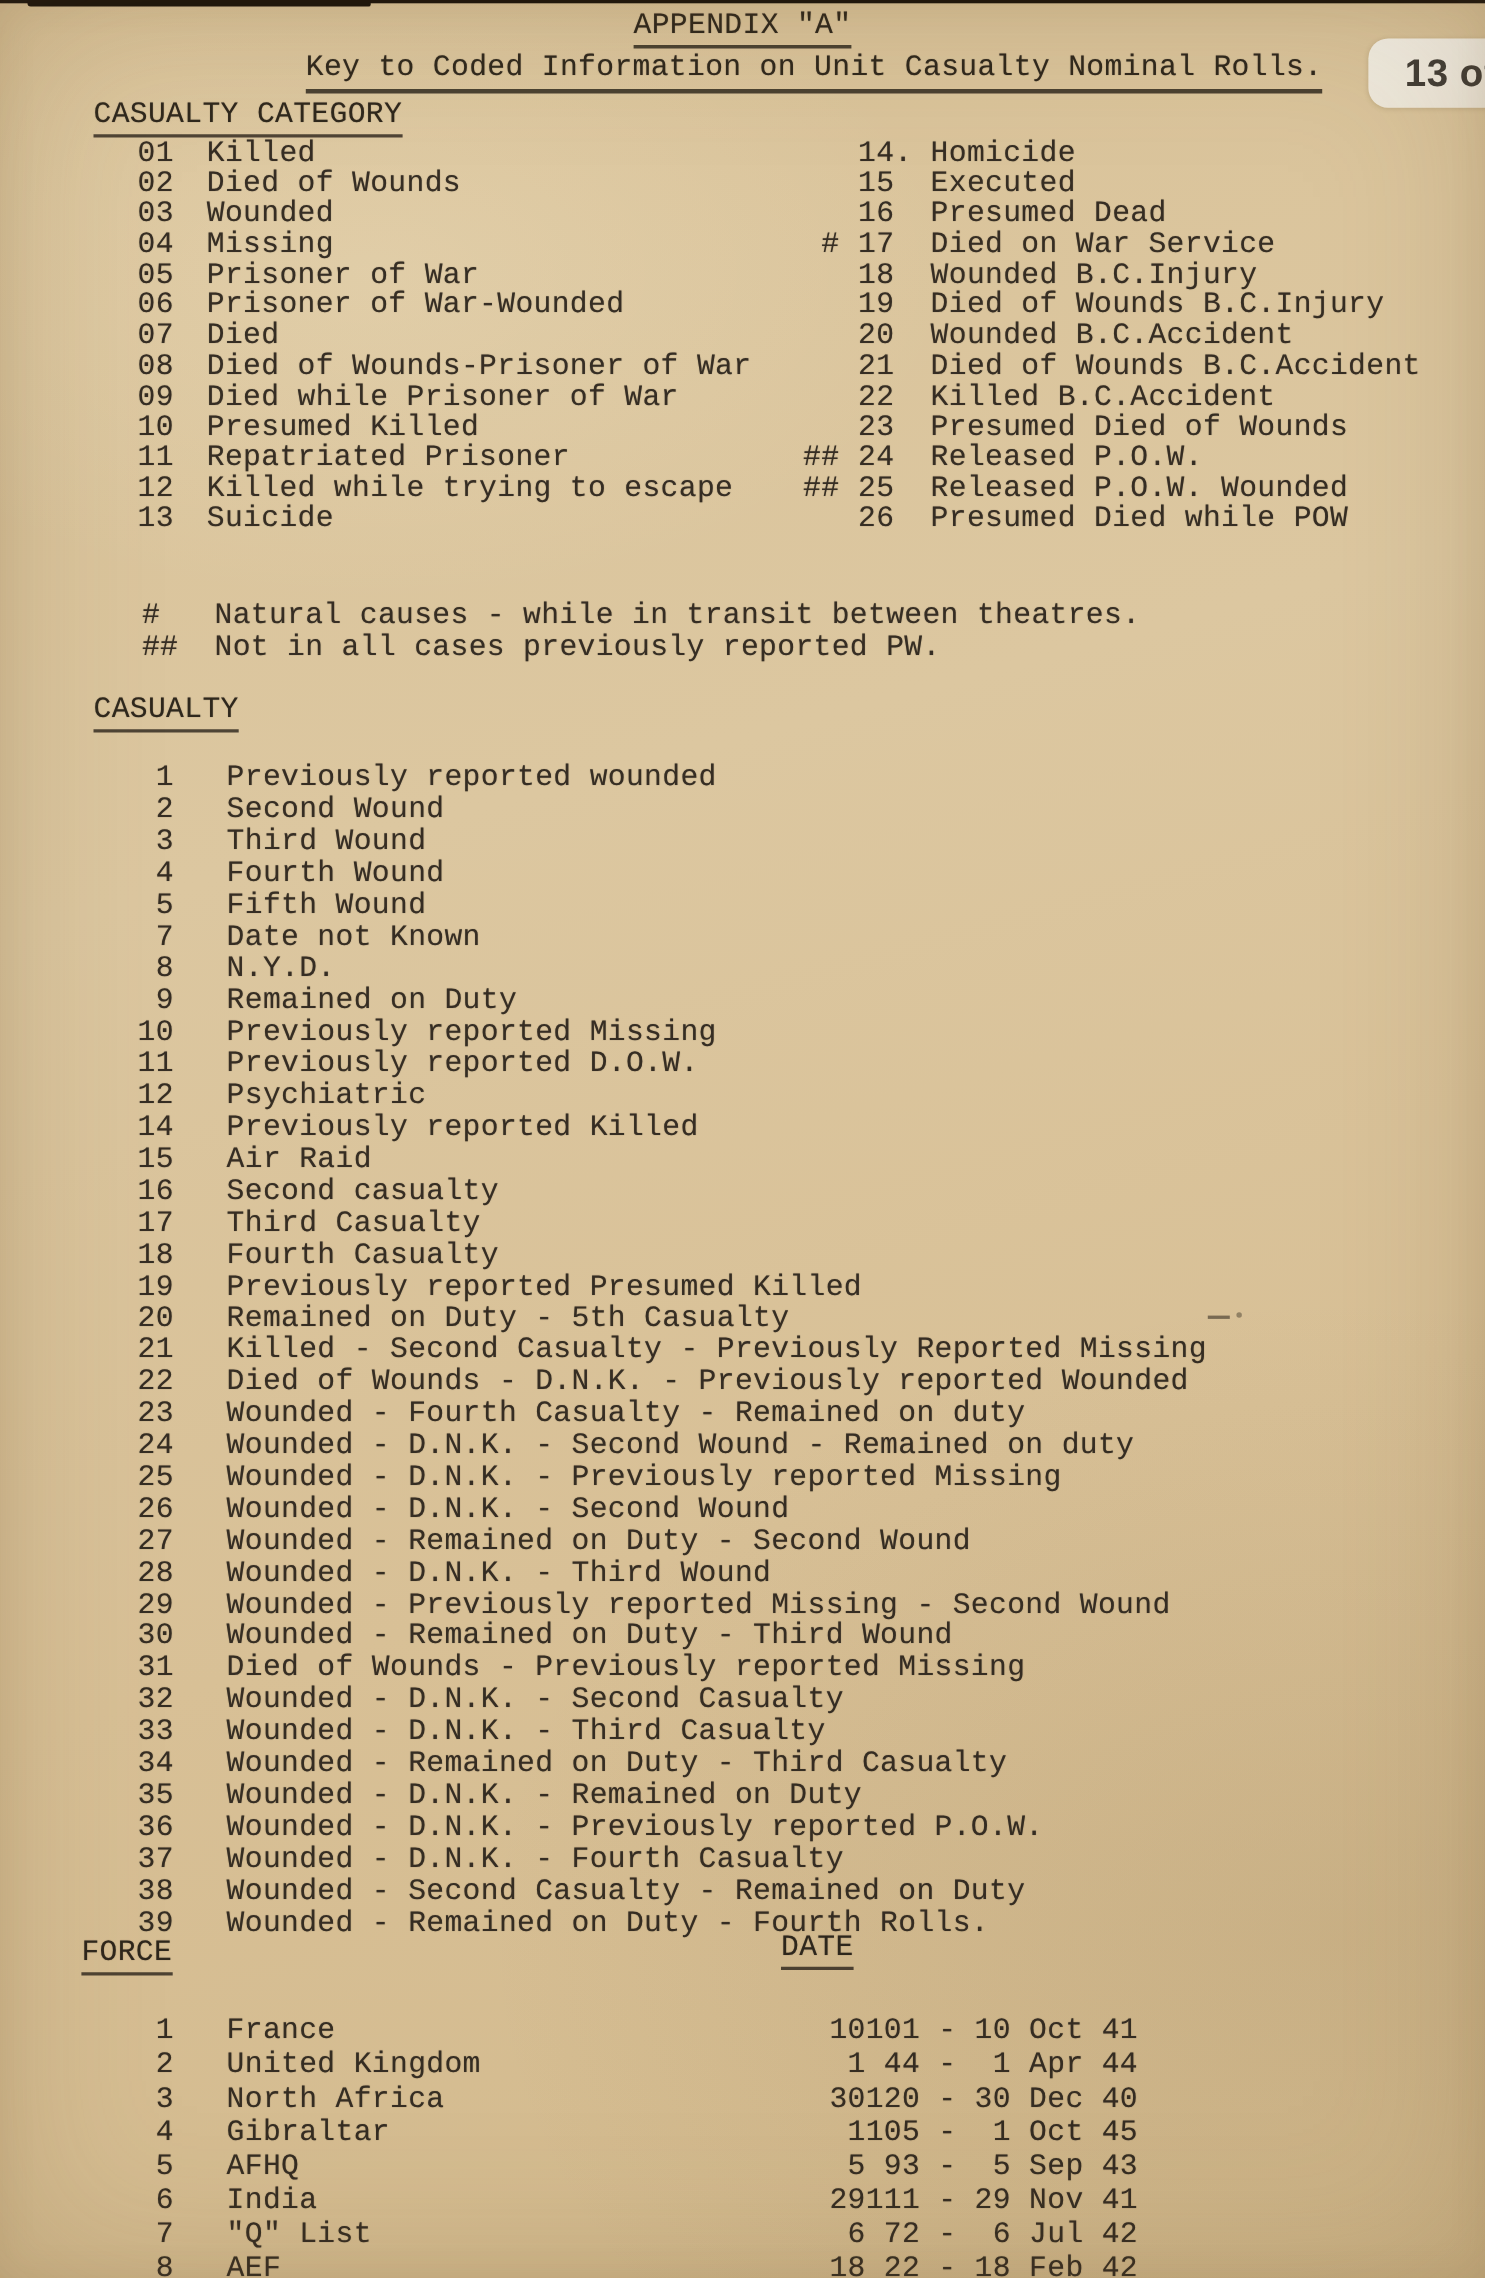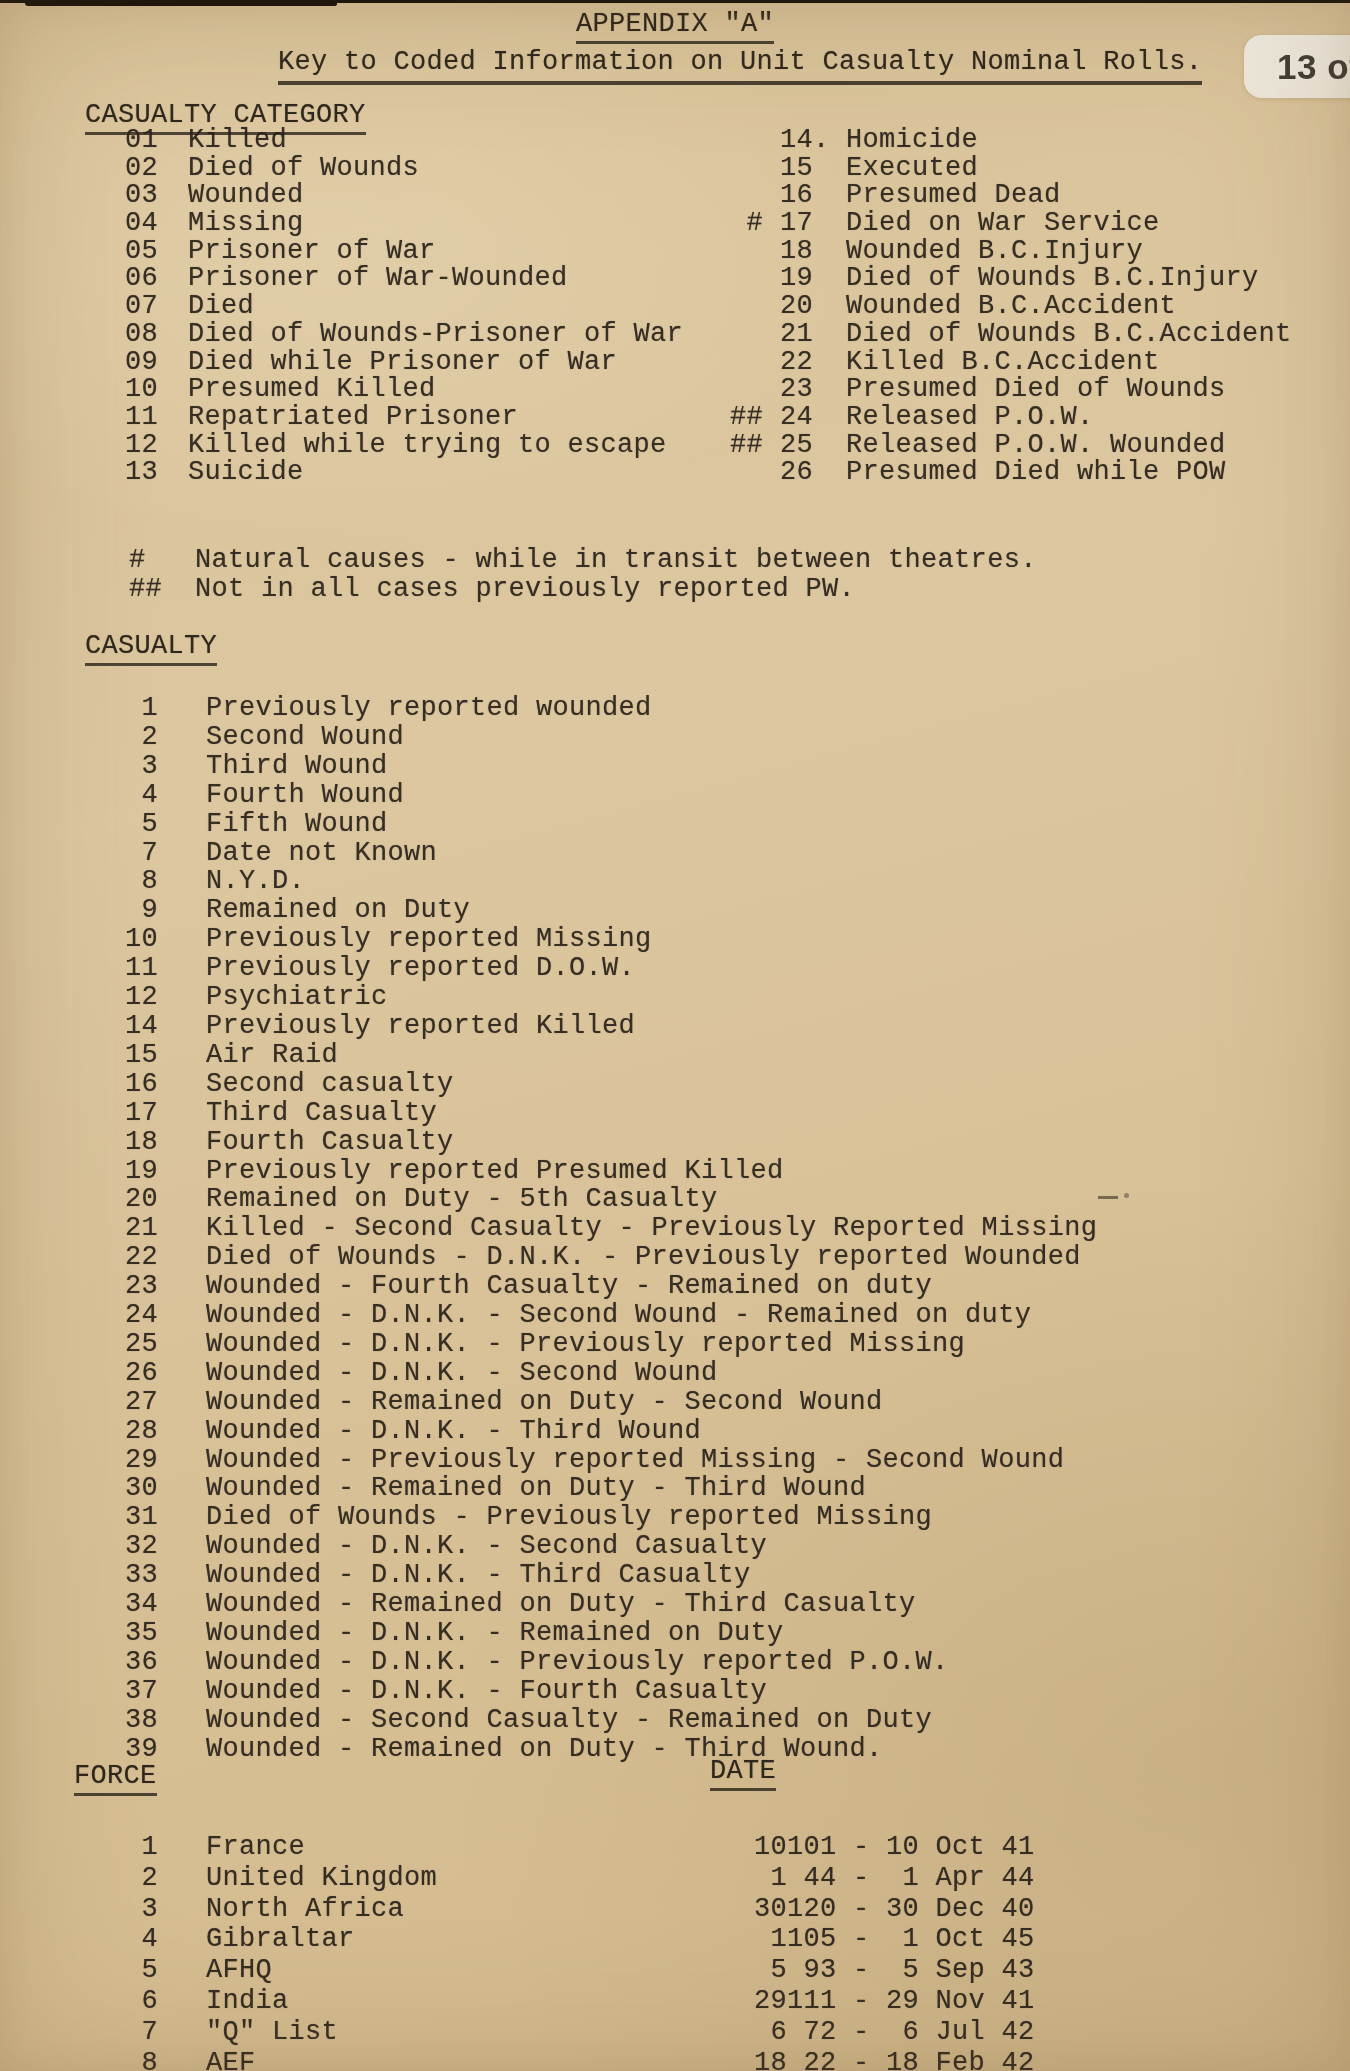--- a/index.html
+++ b/index.html
@@ -18,21 +18,21 @@
     font-size:27px;letter-spacing:.3px;
     color:rgba(41,34,26,.88);
     text-shadow:0 0 1px rgba(41,34,26,.45);
   }
   .nowrap{white-space:nowrap;}
   .hd{display:inline-block;border-bottom:3px solid rgba(38,31,23,.78);padding-bottom:2px;color:rgba(38,31,23,.92);}
   #title-wrap{position:absolute;top:9px;left:0;width:100%;text-align:center;}
   #title{display:inline-block;border-bottom:3px solid rgba(38,31,23,.8);padding-bottom:2px;color:rgba(38,31,23,.92);}
   #subtitle{position:absolute;top:47px;left:278px;display:inline-block;
     border-bottom:4px solid rgba(38,31,23,.8);padding-bottom:4px;color:rgba(38,31,23,.92);}
-  #cas-head{position:absolute;left:85px;top:100px;}
+  #cas-head{position:absolute;left:85px;top:90px;}
   #cas-rows{position:absolute;left:125px;top:127px;width:1210px;}
   .crow{display:flex;height:27.7px;line-height:27.7px;}
   .cn1{width:63px;flex:none;}
   .cl1{width:522px;flex:none;white-space:nowrap;}
   .cmk{width:53px;flex:none;text-align:right;margin-right:17px;}
   .cn2{width:66px;flex:none;}
   .cl2{flex:1;white-space:nowrap;}
   #footnote-rows{position:absolute;left:129px;top:546px;}
   .frow{display:flex;height:28.5px;line-height:28.5px;}
   .fm{width:66px;flex:none;}
@@ -375,21 +375,21 @@
           <span class="rt">Wounded - D.N.K. - Fourth Casualty</span>
         </div>
 
         <div class="rrow">
           <span class="rn">38</span>
           <span class="rt">Wounded - Second Casualty - Remained on Duty</span>
         </div>
 
         <div class="rrow">
           <span class="rn">39</span>
-          <span class="rt">Wounded - Remained on Duty - Third Wound.</span>
+          <span class="rt">Wounded - Remained on Duty - Fourth Rolls.</span>
         </div>
       </div>
 
     <span id="force-head" class="hd">FORCE</span>
 
     <div id="force-rows">
 
         <div class="forow">
           <span class="rn">1</span>
           <span class="rt">France</span>

